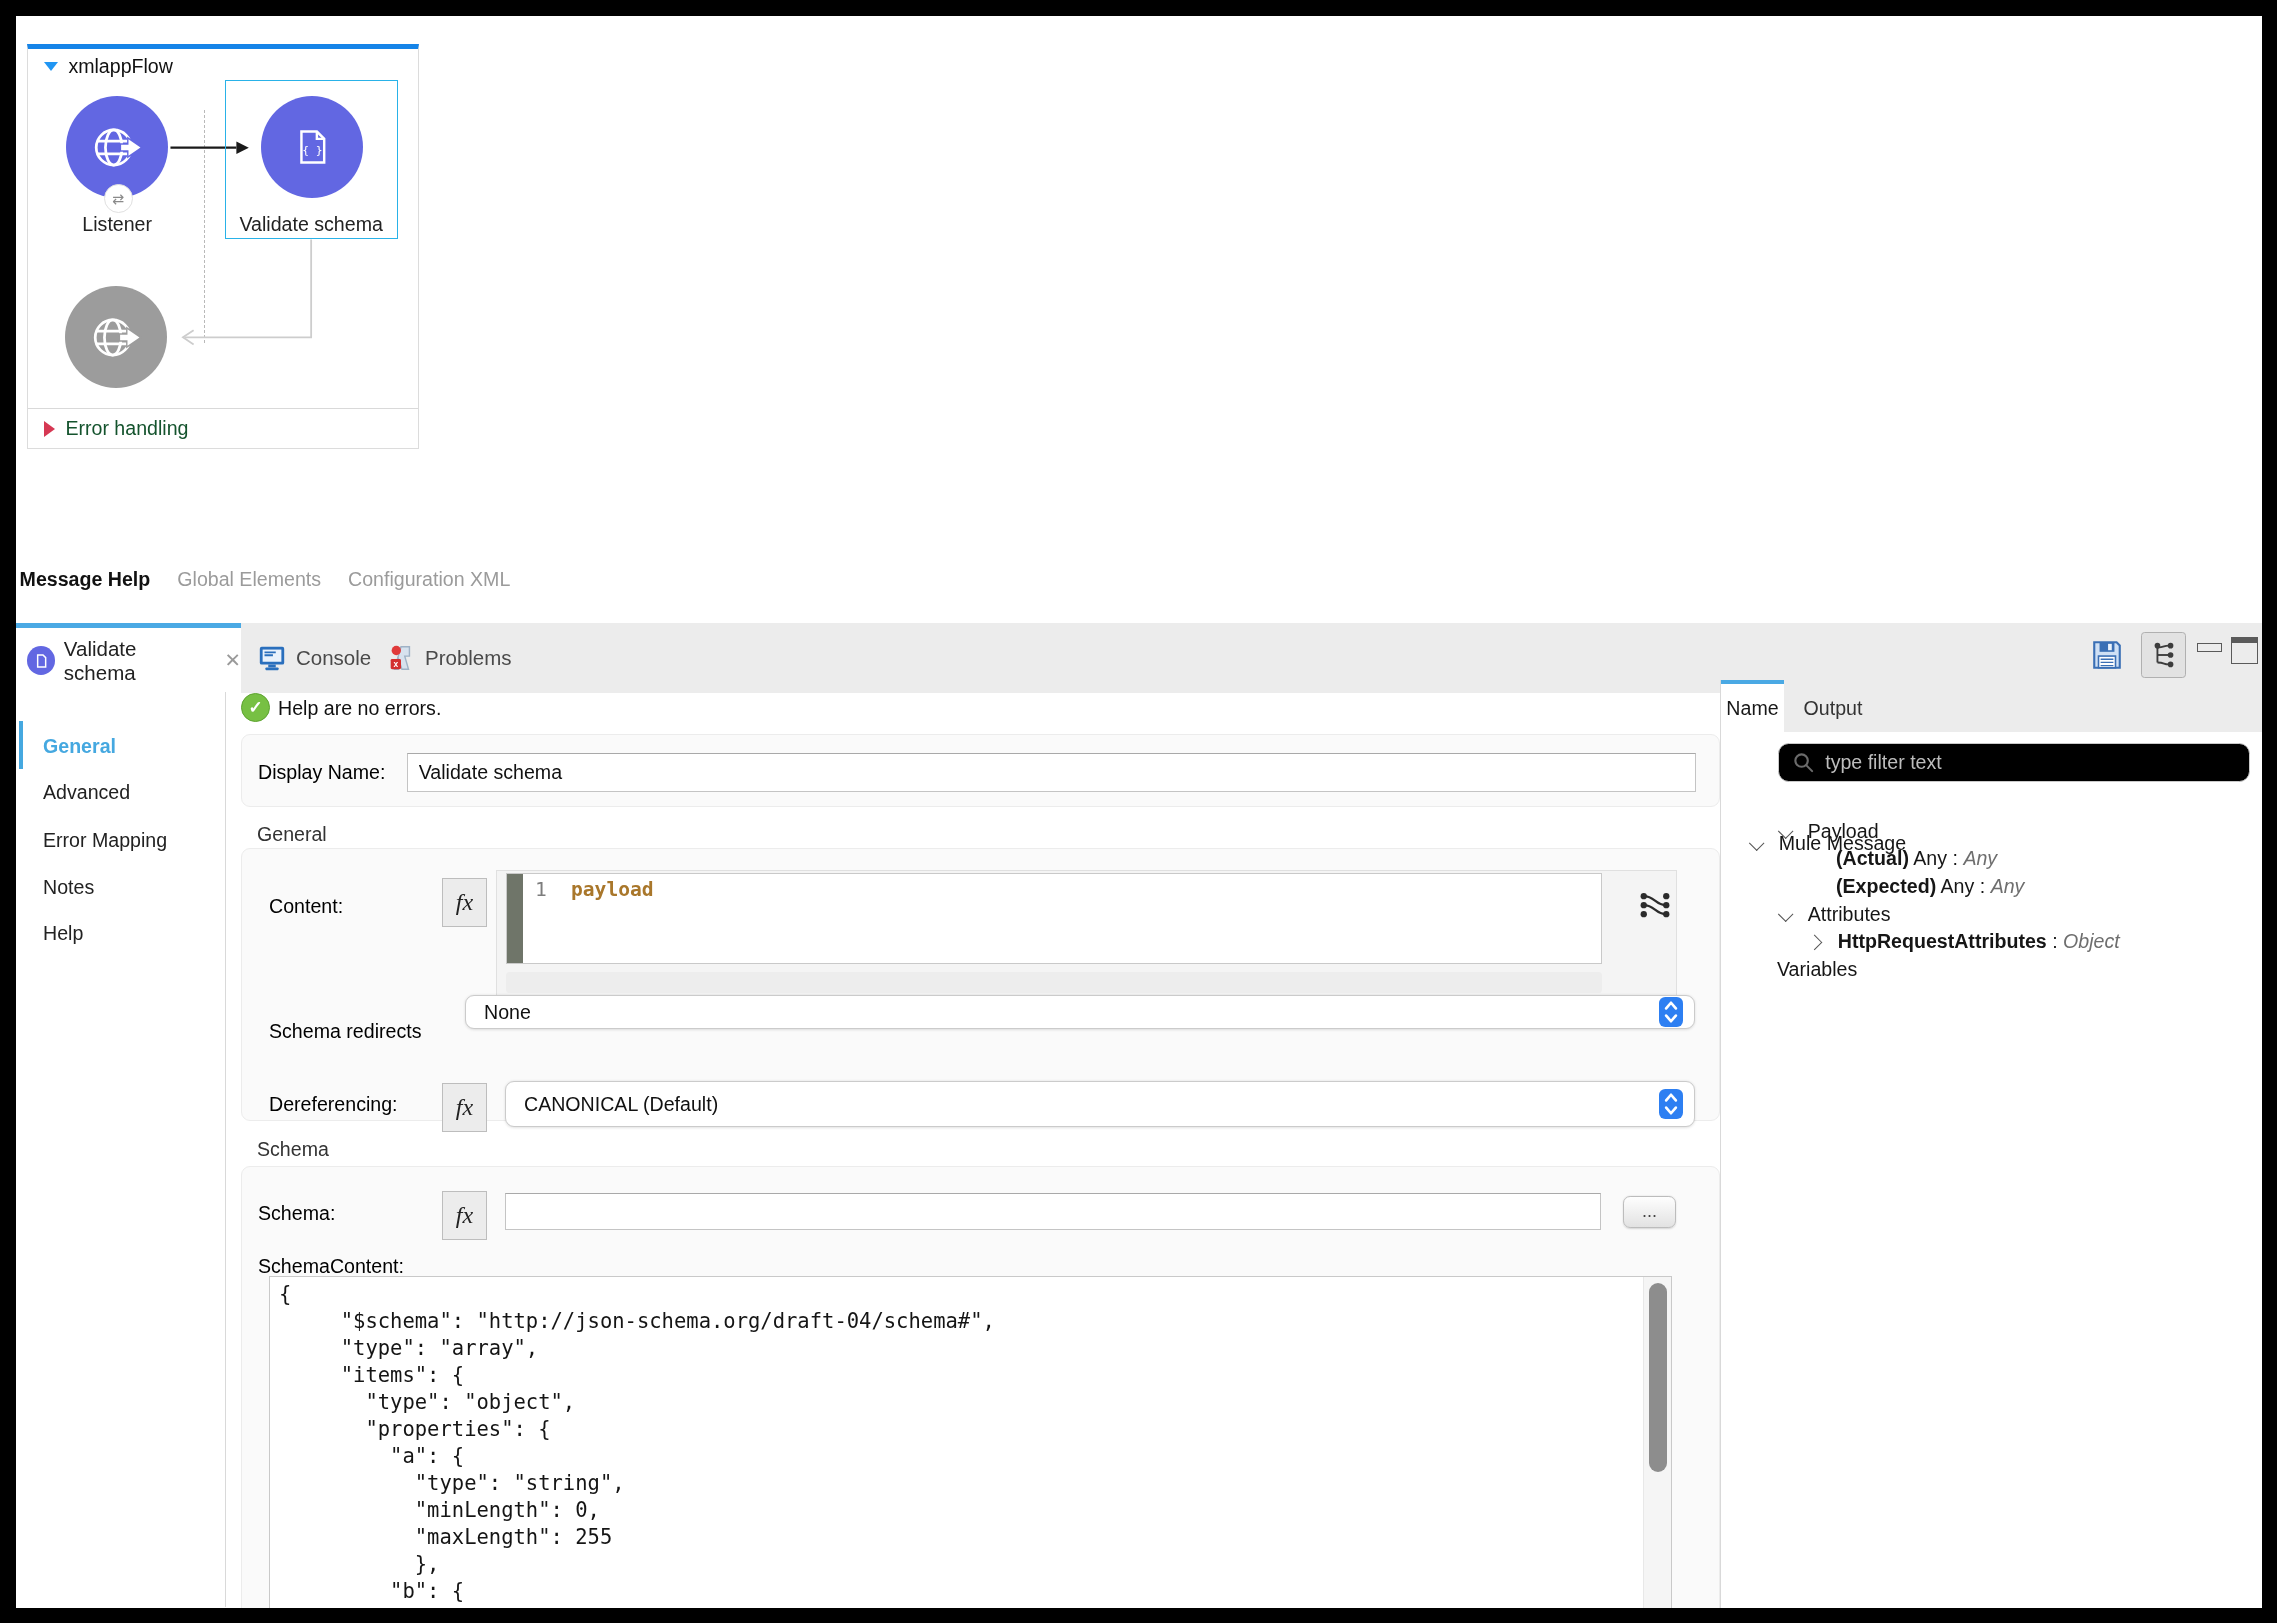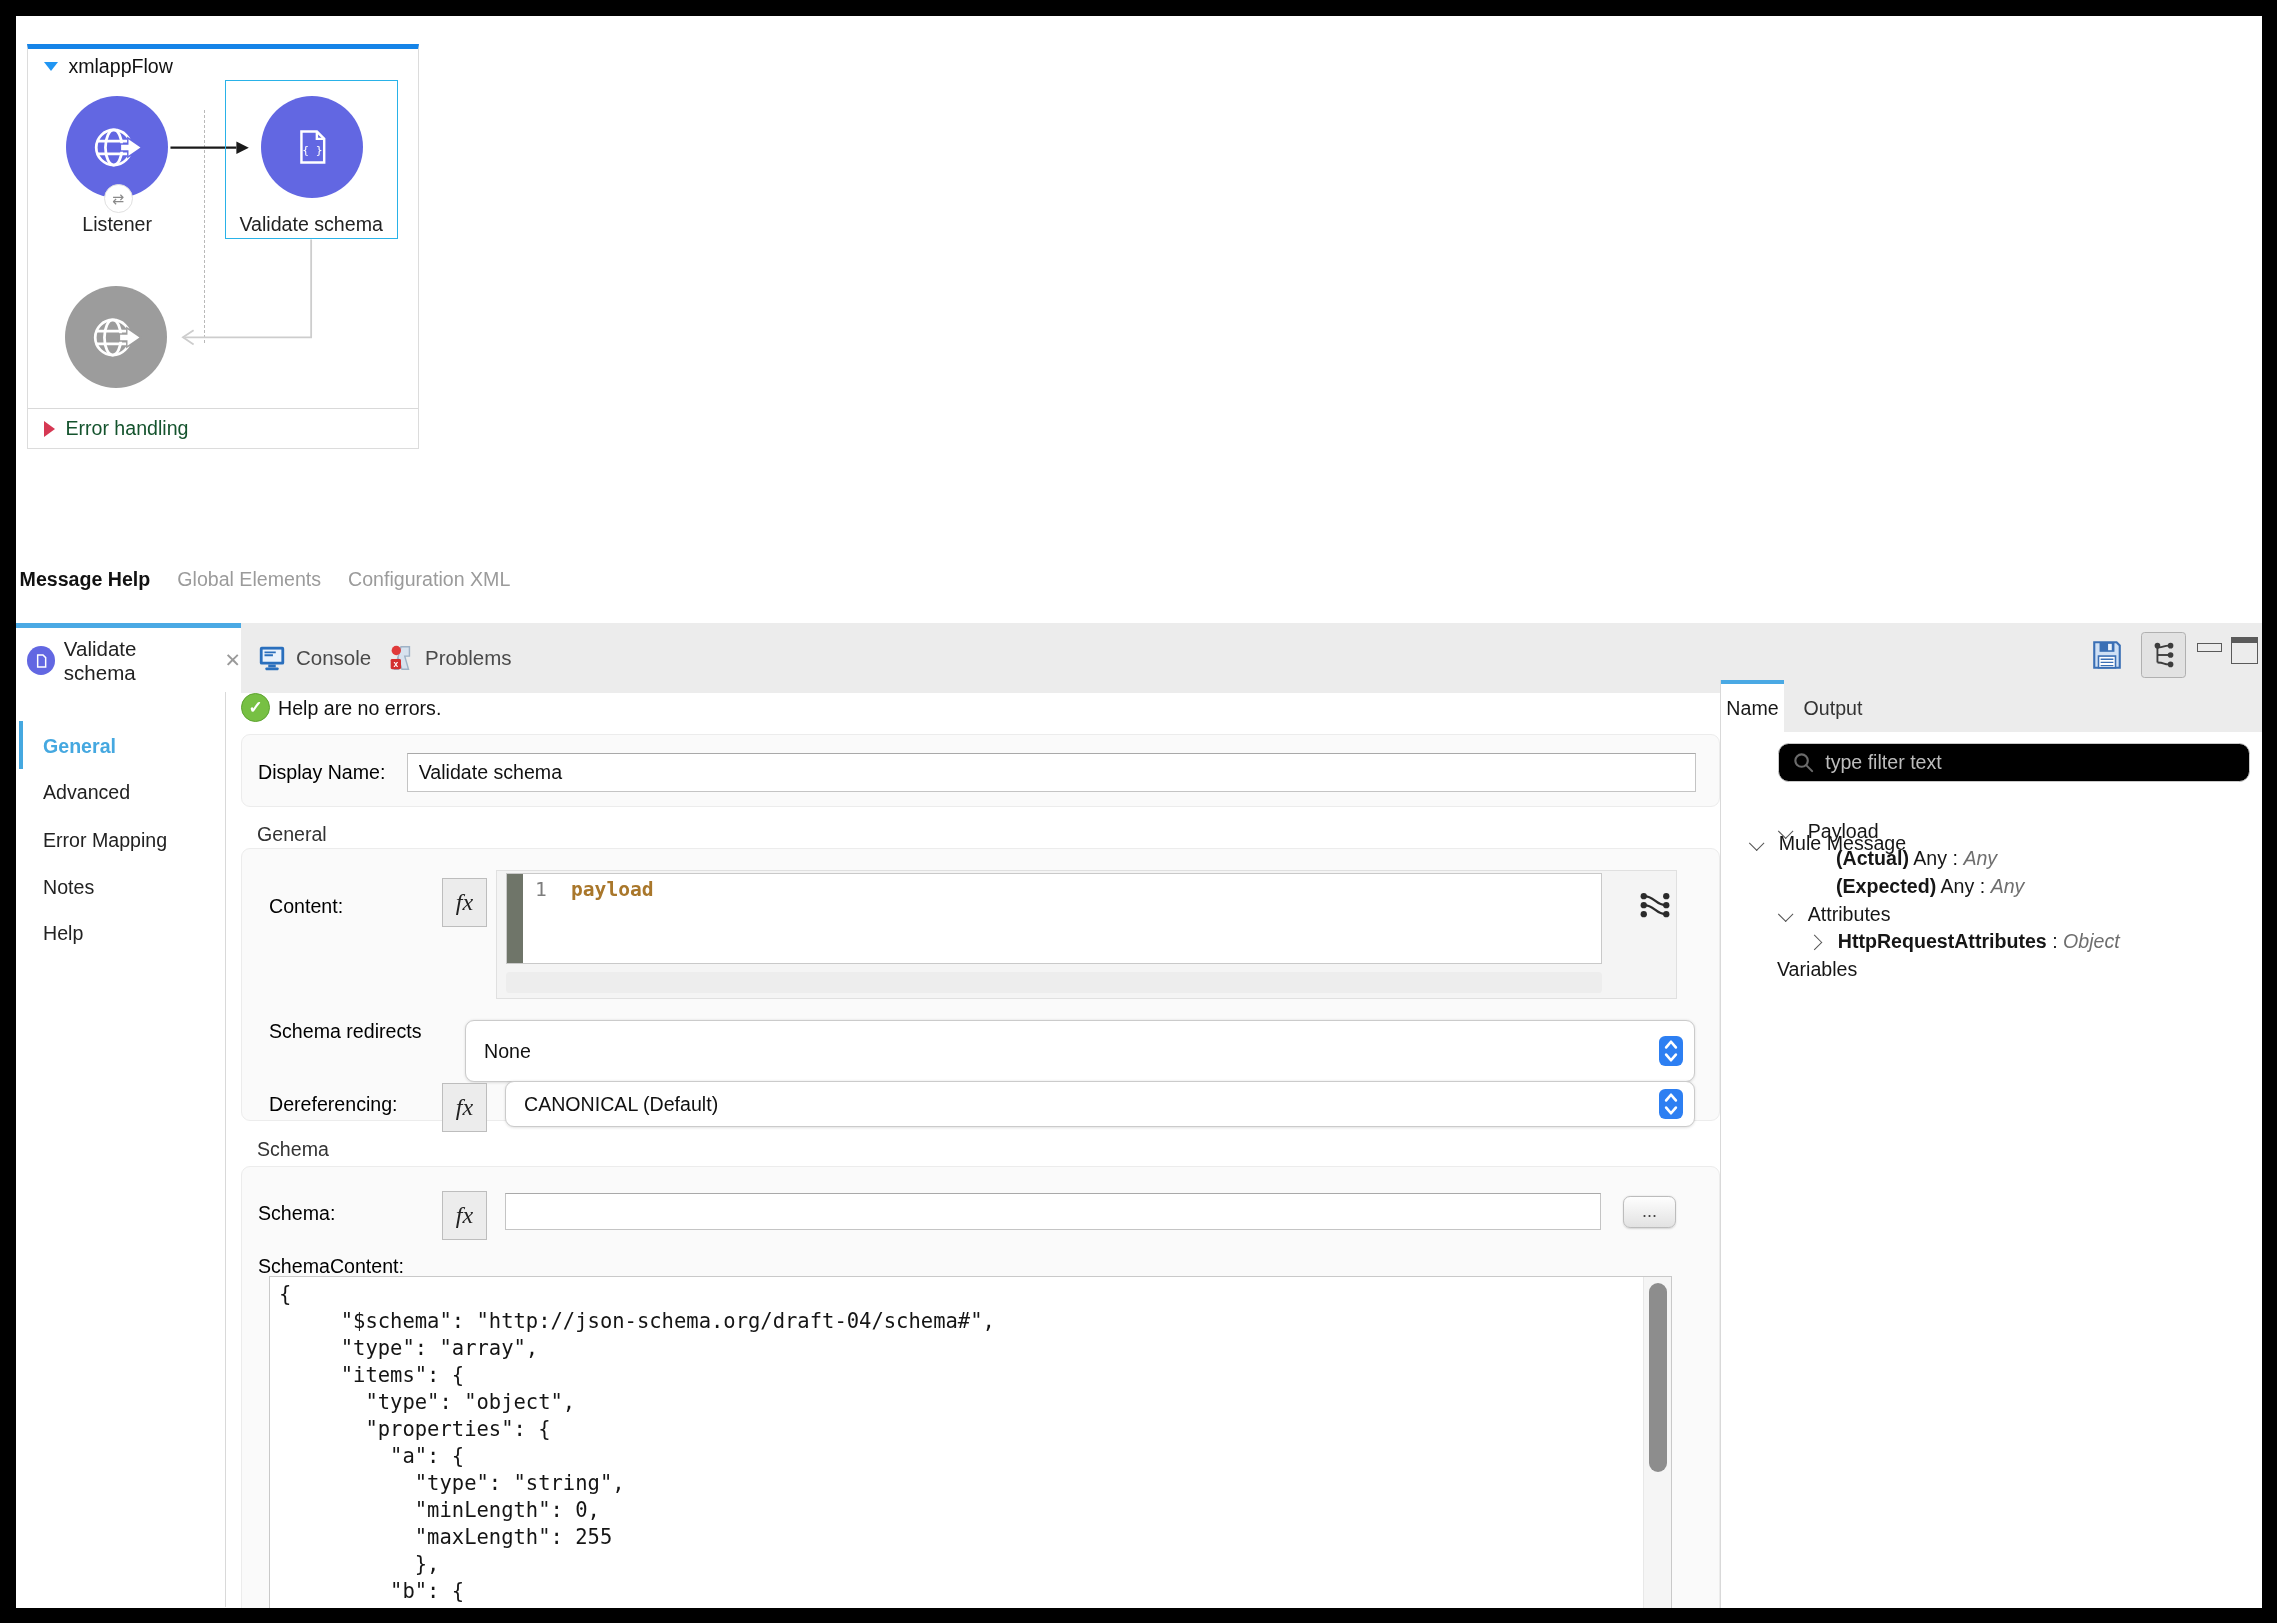--- a/index.html
+++ b/index.html
@@ -264,21 +264,21 @@
             <circle cx="6" cy="17" r="2.8"></circle>
             <circle cx="6" cy="25" r="2.8"></circle>
           <circle cx="26" cy="9" r="2.8"></circle>
             <circle cx="26" cy="17" r="2.8"></circle>
             <circle cx="26" cy="25" r="2.8"></circle>
         </g>
       </svg>
     </div>
 
     <div class="abs form-label" style="left:27px;top:171px;">Schema redirects</div>
-    <div class="mac-select" style="left:223px;top:171px;width:1230px;height:62px;">
+    <div class="mac-select" style="left:223px;top:146px;width:1230px;height:34px;">
       <span>None</span>
       <div class="stepper">
         <svg width="24" height="30" viewBox="0 0 27 34">
             <path d="M8 13 L13.5 6.5 L19 13 M8 21 L13.5 27.5 L19 21" fill="none" stroke="#fff" stroke-width="3" stroke-linecap="round" stroke-linejoin="round"></path>
           </svg>
       </div>
     </div>
 
     <div class="abs form-label" style="left:27px;top:244px;">Dereferencing:</div>
     <div class="abs fx-btn" style="left:200px;top:234px;">fx</div>

